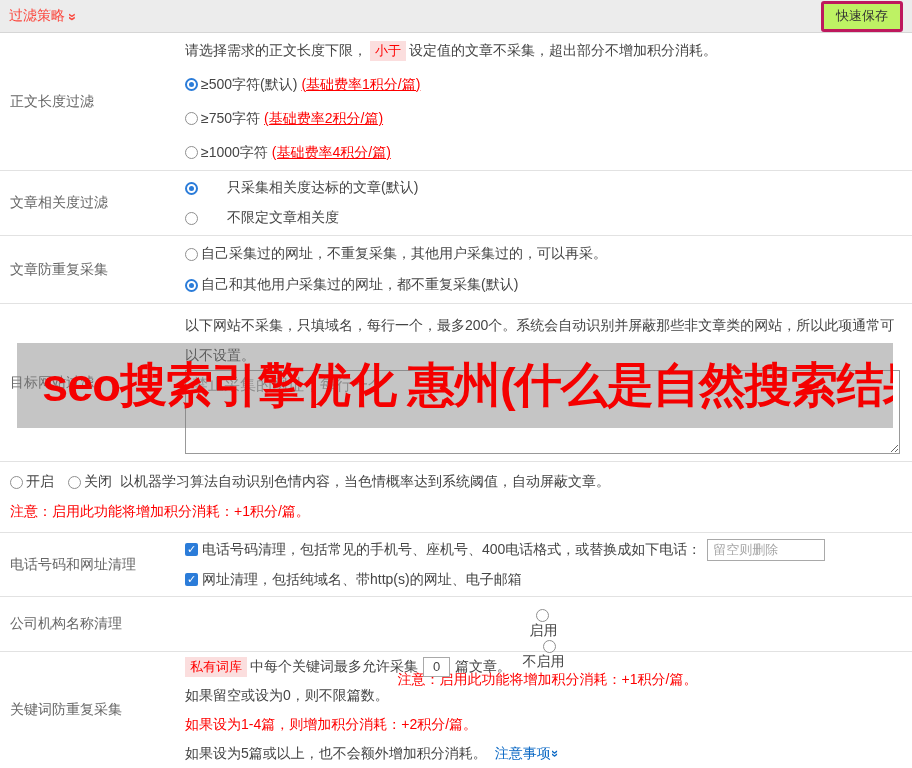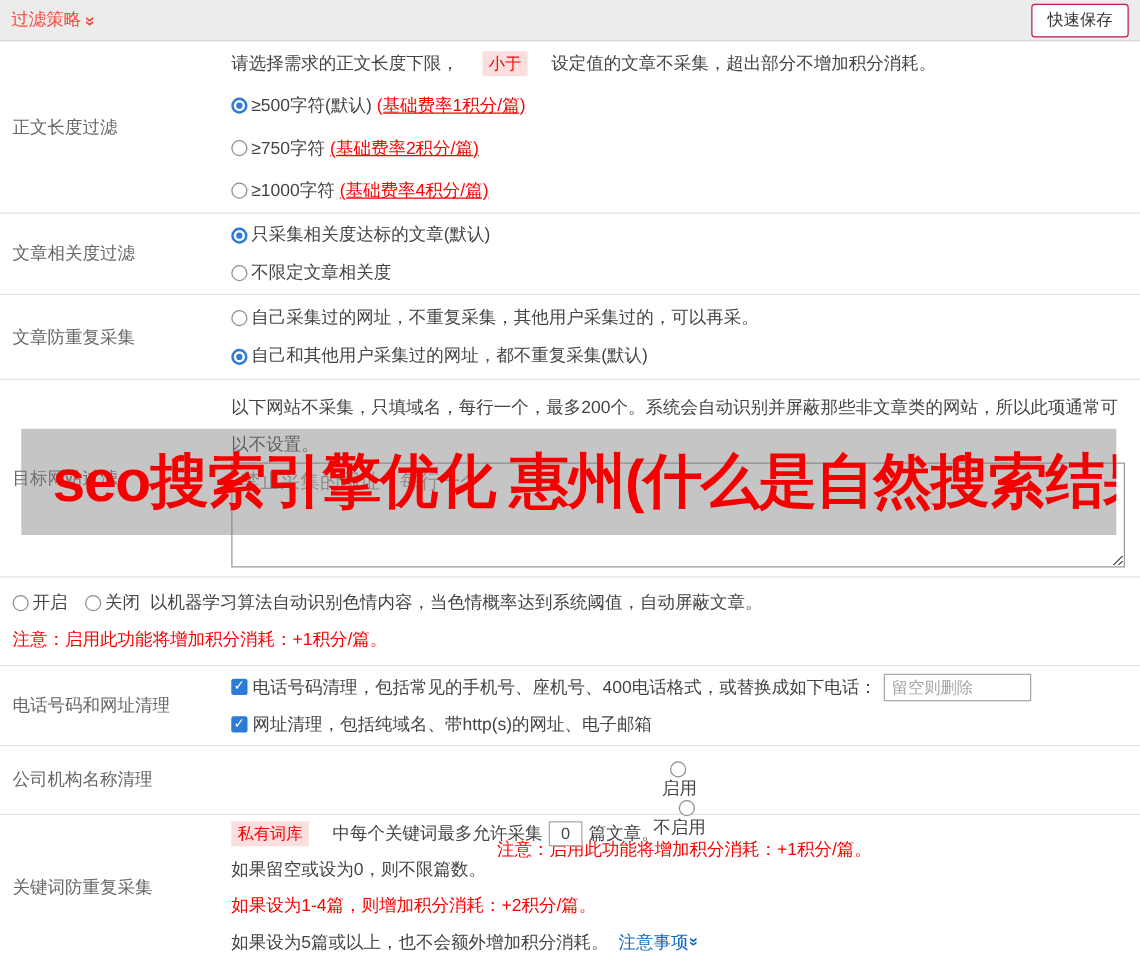--- a/index.html
+++ b/index.html
@@ -11,37 +11,37 @@
   }
   
   .topbar {
     height:33px; background:#ececec; border-bottom:1px solid #d6d6d6;
     display:flex; align-items:center; padding:0 9px;
   }
   .topbar .title { color:#fb473d; font-size:14px; }
   .chev { display:inline-block; transform:rotate(90deg); font-weight:bold; line-height:1; }
   .topbar .chev { color:#fb473d; font-size:14px; margin-left:4px; margin-top:2px; }
   .save-btn {
-    margin-left:auto; background:#ffffff; border:1px solid #be185d; border-radius:3px;
+    margin-left:auto; background:#bef264; border:3px solid #be185d; border-radius:3px;
     padding:3px 12px 4px; font-size:13px; color:#333; cursor:pointer;
     font-family:inherit;
   }
   
   .row { display:flex; border-bottom:1px solid #e2e2e2; }
   .row-label {
     width:175px; flex:0 0 175px; padding-left:10px; color:#666;
     display:flex; align-items:center;
   }
   .row-content {
     flex:1; padding:0 10px; display:flex; flex-direction:column; justify-content:center;
     min-width:0;
   }
   .line { display:flex; align-items:center; white-space:nowrap; }
   .r1 { height:138px; } .r1 .line { height:34px; }
-  .r2 { height:65px; }  .r2 .line { height:30px; }
+  .r2 { height:65px; }  .r2 .line { height:30px;gap:26px; }
   .r3 { height:68px; }  .r3 .line { height:31px; }
   .r4 { height:158px; } .r4 .row-content { justify-content:flex-start; padding-top:6px; }
   .r5 { height:71px; }  .r5 .line { height:30px; }
   .r6 { height:64px; }  .r6 .line { height:30px; }
   .r7 { height:55px; }  .r7 .line { height:30px;flex-direction:column; }
   .r8 { height:116px; border-bottom:none; } .r8 .line { height:29px; }
   
   .radio {
     width:13px; height:13px; border-radius:50%; border:1px solid #8f8f8f;
     margin-right:3px; flex:0 0 13px; position:relative; background:#fff; cursor:pointer;
@@ -50,21 +50,21 @@
   .radio.checked::after {
     content:""; position:absolute; left:2px; top:2px; width:5px; height:5px;
     border-radius:50%; background:#2b7cd9;
   }
   .checkbox {
     width:13px; height:13px; border-radius:2px; background:#2b7cd9; color:#fff;
     font-size:11px; line-height:13px; text-align:center; margin-right:4px;
     flex:0 0 13px; cursor:pointer;
   }
   .chip {
-    background:#fbdede; color:#fe0000; padding:1px 5px; margin:0 19px; font-size:13px;
+    background:#fbdede; color:#fe0000; padding:1px 5px; margin:0 3px; font-size:13px;
   }
   .cost { color:#fe0000; text-decoration:underline; margin-left:4px; }
   .red-note { color:#fe0000; }
   .gap-l { margin-left:14px; }
   .gap-s { margin-left:8px; }
   .link { color:#0a68c4; margin-left:8px; cursor:pointer; }
   .link-chev { color:#0a68c4; font-size:13px; margin-left:1px; cursor:pointer; }
   .text-input {
     height:22px; width:118px; border:1px solid #a9a9a9; font-size:13px; padding:2px 5px;
     margin-left:6px; color:#444; font-family:inherit;

